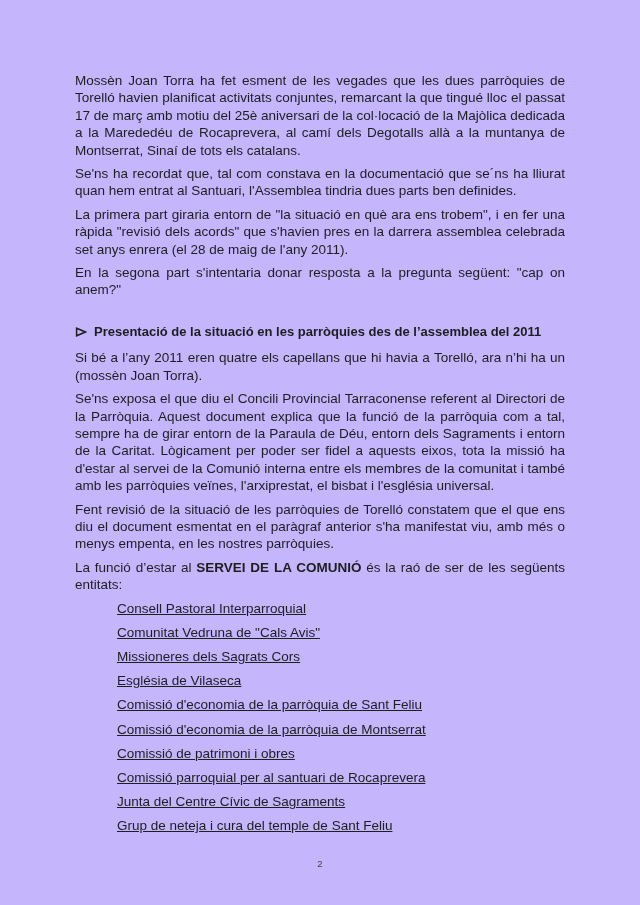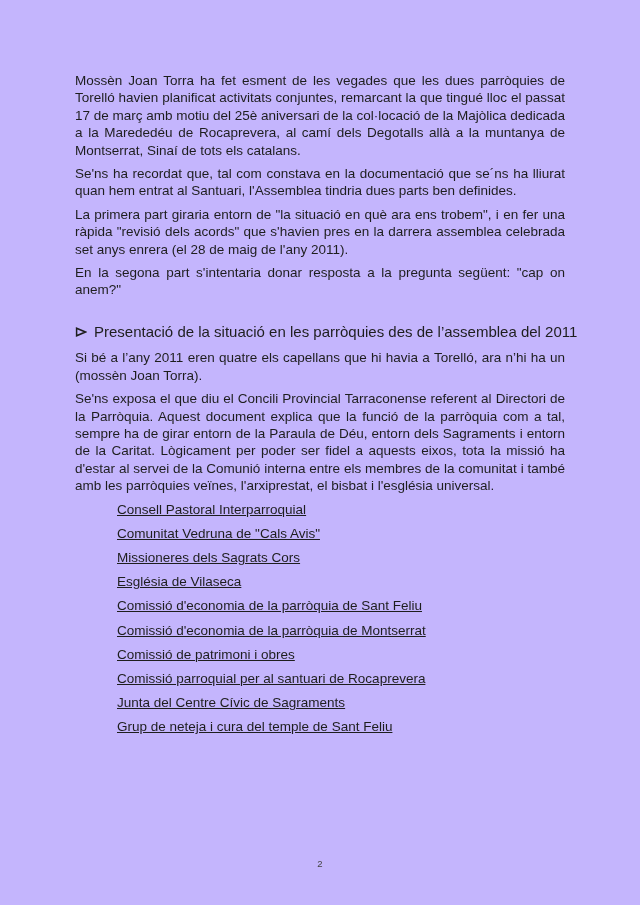--- a/index.html
+++ b/index.html
@@ -21,23 +21,23 @@
   }
   .body-text p {
     margin: 0 0 6px 0;
     font-size: 13.5px;
     line-height: 17.4px;
     text-align: justify;
     color: #1e1e1e;
   }
   .section-heading {
     margin: 24px 0 9px 0;
-    font-size: 15px;
+    font-size: 13px;
     line-height: 17.4px;
-    font-weight: normal;
+    font-weight: bold;
     white-space: nowrap;
     display: flex;
     align-items: center;
     color: #1e1e1e;
   }
   .bullet-wrap {
     display: inline-flex;
     align-items: center;
     margin-right: 7px;
     flex: 0 0 auto;
@@ -86,21 +86,25 @@
           <path d="M1.6 2.2 L10.4 6 L1.6 9.8 Z" fill="none" stroke="#1e1e1e" stroke-width="1.5" stroke-linejoin="miter"></path>
         </svg>
       </span>
       <span>Presentació de la situació en les parròquies des de l’assemblea del 2011</span>
     </div>
 
     <p>Si bé a l’any 2011 eren quatre els capellans que hi havia a Torelló, ara n’hi ha un (mossèn Joan Torra).</p>
 
     <p>Se'ns exposa el que diu el Concili Provincial Tarraconense referent al Directori de la Parròquia. Aquest document explica que la funció de la parròquia com a tal, sempre ha de girar entorn de la Paraula de Déu, entorn dels Sagraments i entorn de la Caritat. Lògicament per poder ser fidel a aquests eixos, tota la missió ha d'estar al servei de la Comunió interna entre els membres de la comunitat i també amb les parròquies veïnes, l'arxiprestat, el bisbat i l'església universal.</p>
 
+    <p>Fent revisió de la situació de les parròquies de Torelló constatem que el que ens diu el document esmentat en el paràgraf anterior s'ha manifestat viu, amb més o menys empenta, en les nostres parròquies.</p>
 
+    <p>
+      <span>La funció d’estar al </span><span class="emph-caps">SERVEI DE LA COMUNIÓ</span><span> és la raó de ser de les següents entitats:</span>
+    </p>
 
     <ul class="entity-list">
       <li>Consell Pastoral Interparroquial</li>
       <li>Comunitat Vedruna de "Cals Avis"</li>
       <li>Missioneres dels Sagrats Cors</li>
       <li>Església de Vilaseca</li>
       <li>Comissió d'economia de la parròquia de Sant Feliu</li>
       <li>Comissió d'economia de la parròquia de Montserrat</li>
       <li>Comissió de patrimoni i obres</li>
       <li>Comissió parroquial per al santuari de Rocaprevera</li>

